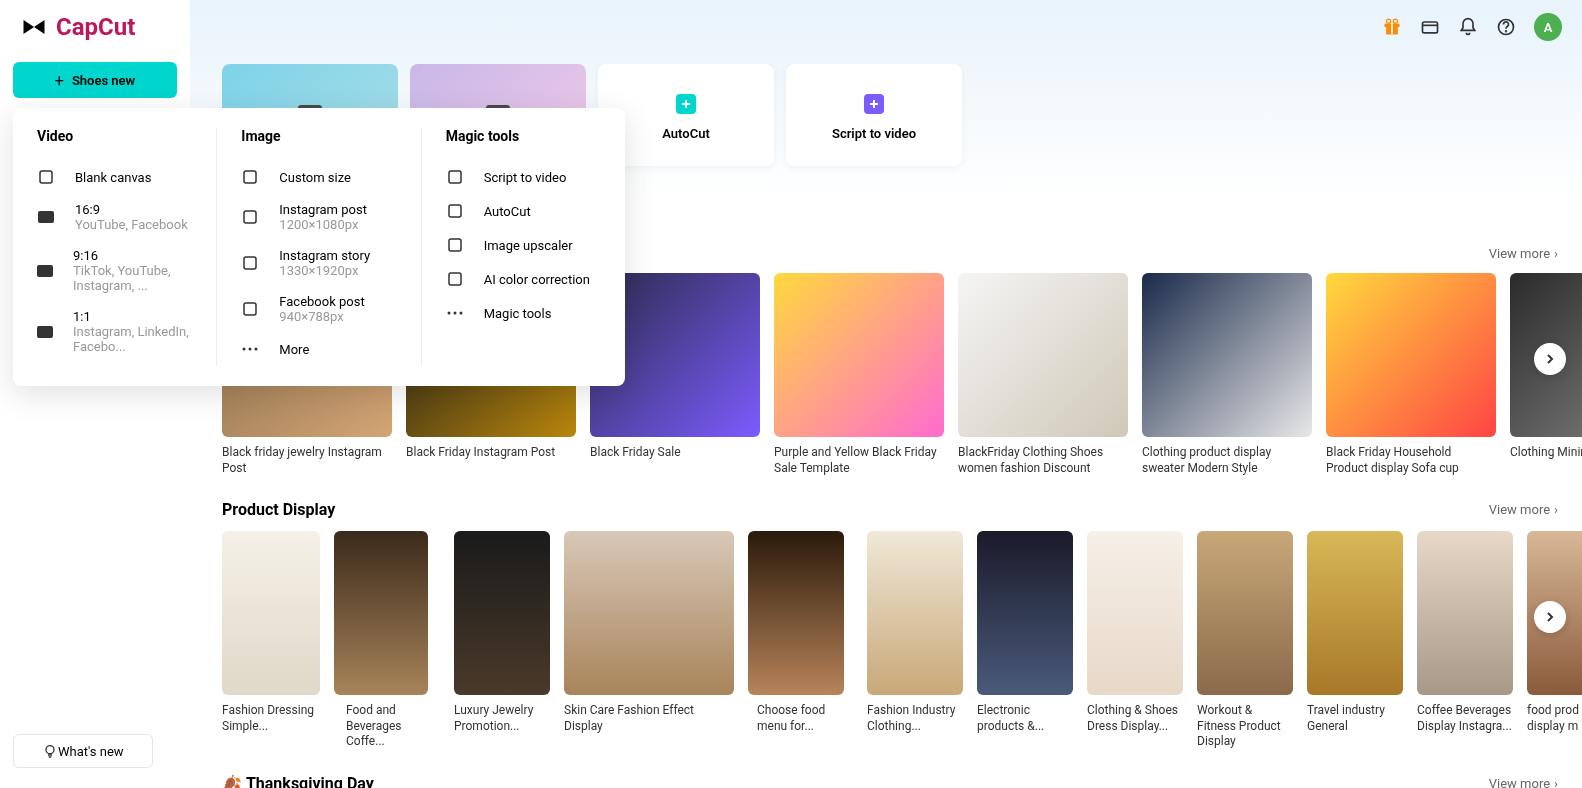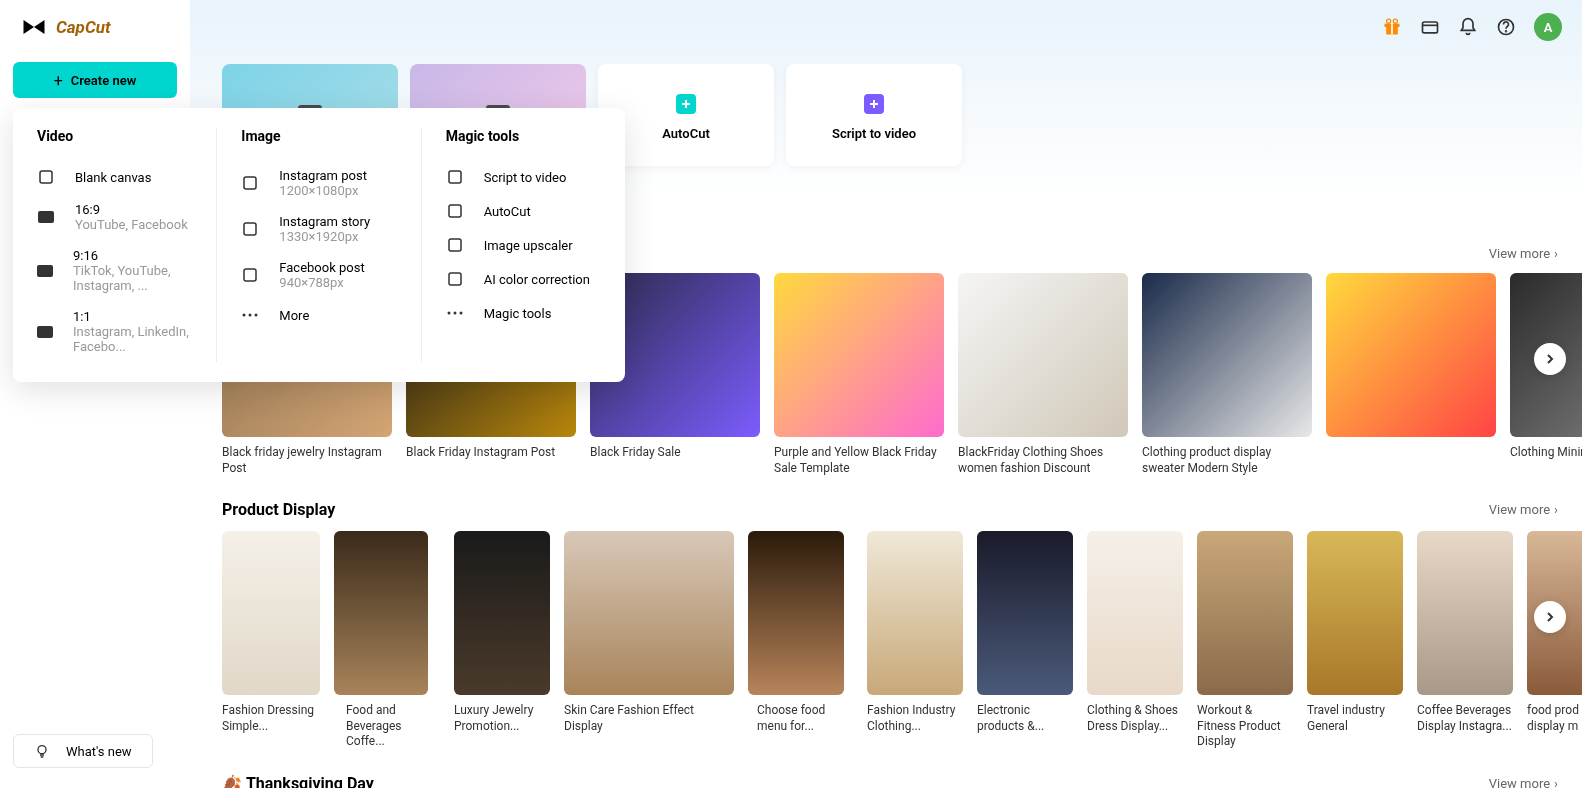--- a/index.html
+++ b/index.html
@@ -3,32 +3,32 @@
   <meta charset="utf-8">
   <style>
     * { margin: 0; padding: 0; box-sizing: border-box; font-family: -apple-system, BlinkMacSystemFont, "Segoe UI", Roboto, sans-serif; }
     body { background: #fff; width: 1582px; height: 788px; overflow: hidden; position: relative; }
     
     .top-banner { position: absolute; top: 0; left: 190px; right: 0; height: 200px; background: linear-gradient(180deg, #e8f3fb 0%, #fff 100%); z-index: 0; }
     
     .header { position: absolute; top: 0; left: 0; right: 0; height: 54px; display: flex; align-items: center; padding: 0 20px; z-index: 3; }
     .logo-wrap { display: flex; align-items: center; gap: 8px; }
     .logo-icon { width: 28px; height: 28px; }
-    .logo-text { font-weight: 700; font-size: 17px; color: #a16207; font-style: italic; }
+    .logo-text { font-weight: 700; font-size: 24px; color: #be185d; }
     .header-spacer { flex: 1; }
     .header-icons { display: flex; align-items: center; gap: 18px; }
     .header-icon { width: 20px; height: 20px; cursor: pointer; display: flex; align-items: center; justify-content: center; }
     .gift-icon { color: #ff8c00; }
     .avatar { width: 28px; height: 28px; border-radius: 50%; background: #4caf50; color: #fff; display: flex; align-items: center; justify-content: center; font-size: 13px; font-weight: 600; cursor: pointer; }
     
     .sidebar { position: absolute; left: 0; top: 54px; bottom: 0; width: 190px; background: #fff; z-index: 2; padding: 8px 13px; }
     .create-btn { width: 100%; height: 36px; background: #00d5ce; border: none; border-radius: 6px; color: #000; font-weight: 600; font-size: 13px; display: flex; align-items: center; justify-content: center; gap: 8px; cursor: pointer; }
     .plus-icon { font-size: 16px; font-weight: 400; }
     
-    .whats-new { position: absolute; left: 13px; bottom: 20px; background: #fff; border: 1px solid #e5e5e5; border-radius: 6px; padding: 8px 20px; display: flex; align-items: center; gap: 16px; cursor: pointer; font-size: 13px; }
+    .whats-new { position: absolute; left: 13px; bottom: 20px; background: #fff; border: 1px solid #e5e5e5; border-radius: 6px; padding: 8px 28px; display: flex; align-items: center; gap: 0; cursor: pointer; font-size: 13px; }
     
     .create-dropdown { position: absolute; left: 13px; top: 108px; width: 612px; background: #fff; border-radius: 8px; box-shadow: 0 8px 32px rgba(0,0,0,0.12); z-index: 10; display: flex; padding: 20px 0; }
     .dd-col { flex: 1; padding: 0 24px; border-right: 1px solid #eee; }
     .dd-col:last-child { border-right: none; }
     .dd-heading { font-size: 14px; font-weight: 700; color: #000; margin-bottom: 16px; }
     .dd-item { display: flex; align-items: center; gap: 20px; padding: 8px 0; cursor: pointer; }
     .dd-icon { width: 18px; height: 18px; display: flex; align-items: center; justify-content: center; }
     .dd-text { display: flex; flex-direction: column; }
     .dd-title { font-size: 13px; color: #000; }
     .dd-sub { font-size: 13px; color: #999; }
@@ -105,21 +105,21 @@
           <circle cx="12" cy="17" r="0.5" fill="#333"></circle>
         </svg>
     </span>
     <div class="avatar">A</div>
   </div>
 </div>
 
 <div class="sidebar">
   <button class="create-btn">
     <span class="plus-icon">+</span>
-    <span>Create new</span>
+    <span>Shoes new</span>
   </button>
   <div class="whats-new">
     <svg width="16" height="16" viewBox="0 0 24 24" fill="none" stroke="#333" stroke-width="2">
         <circle cx="12" cy="10" r="6"></circle>
         <path d="M9 18h6M10 21h4"></path>
       </svg>
     <span>What's new</span>
   </div>
 </div>
 
@@ -172,20 +172,30 @@
     </div>
     <div class="dd-col">
       <div class="dd-heading">Image</div>
       <div class="dd-item">
         <span class="dd-icon">
           <svg width="16" height="16" viewBox="0 0 16 16">
             <rect x="2" y="2" width="12" height="12" rx="2" fill="none" stroke="#333" stroke-width="1.5"></rect>
           </svg>
         </span>
         <div class="dd-text">
+          <span class="dd-title">Custom size</span>
+        </div>
+      </div>
+      <div class="dd-item">
+        <span class="dd-icon">
+          <svg width="16" height="16" viewBox="0 0 16 16">
+            <rect x="2" y="2" width="12" height="12" rx="2" fill="none" stroke="#333" stroke-width="1.5"></rect>
+          </svg>
+        </span>
+        <div class="dd-text">
           <span class="dd-title">Instagram post</span>
           <span class="dd-sub">1200×1080px</span>
         </div>
       </div>
       <div class="dd-item">
         <span class="dd-icon">
           <svg width="16" height="16" viewBox="0 0 16 16">
             <rect x="2" y="2" width="12" height="12" rx="2" fill="none" stroke="#333" stroke-width="1.5"></rect>
           </svg>
         </span>
@@ -328,20 +338,21 @@
         <div class="card card-square">
           <div class="thumb" style="background: linear-gradient(135deg, rgb(245, 245, 245), rgb(208, 200, 184));"></div>
           <div class="card-title">BlackFriday Clothing Shoes women fashion Discount</div>
         </div>
         <div class="card card-square">
           <div class="thumb" style="background: linear-gradient(135deg, rgb(26, 42, 74), rgb(232, 232, 232));"></div>
           <div class="card-title">Clothing product display sweater Modern Style</div>
         </div>
         <div class="card card-square">
           <div class="thumb" style="background: linear-gradient(135deg, rgb(255, 217, 61), rgb(255, 68, 68));"></div>
+          <div class="card-title">Black Friday Household Product display Sofa cup</div>
         </div>
         <div class="card card-square">
           <div class="thumb" style="background: linear-gradient(135deg, rgb(42, 42, 42), rgb(136, 136, 136));"></div>
           <div class="card-title">Clothing Minimal</div>
         </div>
         <div class="scroll-btn">
           <svg width="12" height="12" viewBox="0 0 12 12">
             <path d="M4 2l4 4-4 4" fill="none" stroke="#333" stroke-width="2"></path>
           </svg>
         </div>

